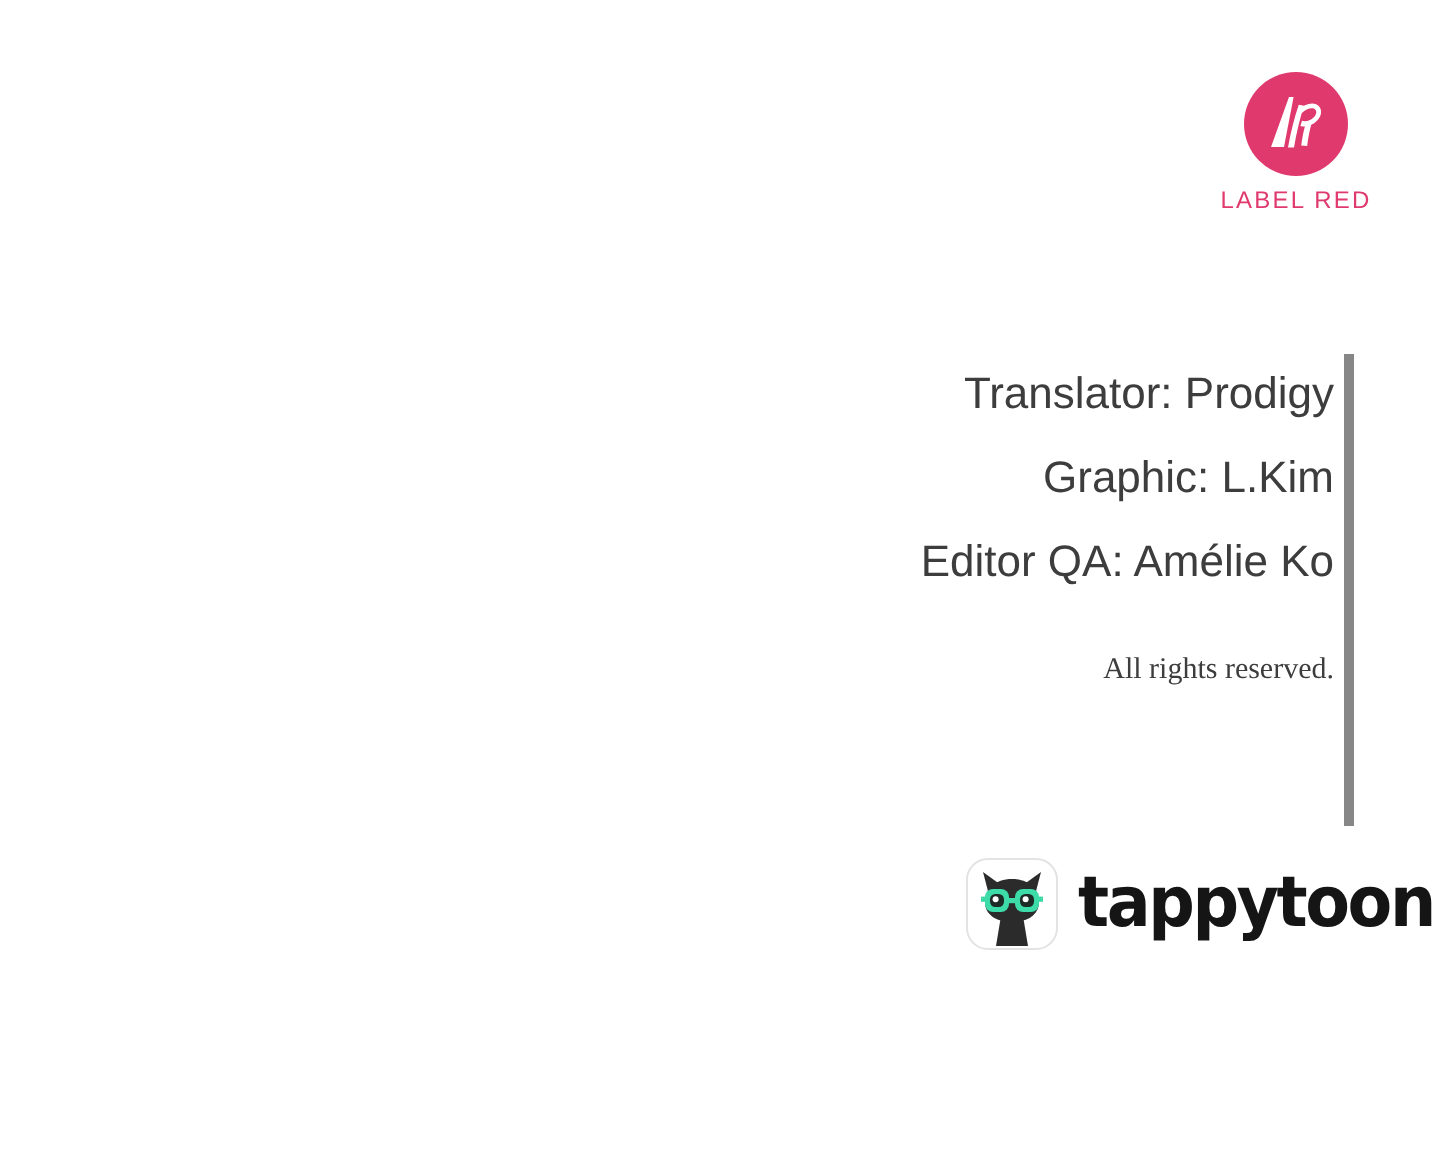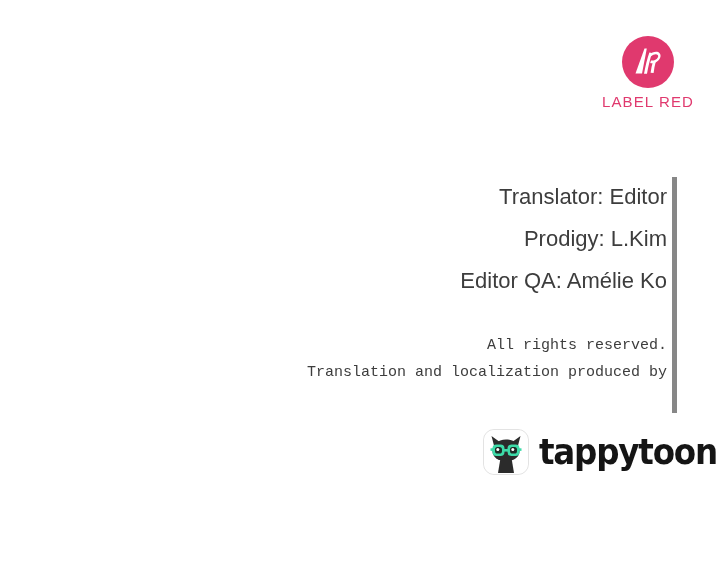--- a/index.html
+++ b/index.html
@@ -38,21 +38,21 @@
     display: block;
   }
   .brand-mark svg {
     position: absolute;
     left: 0;
     top: 0;
   }
   .brand-wordmark {
     margin-top: 6px;
     font-family: "Liberation Sans", sans-serif;
-    font-size: 15px;
+    font-size: 12px;
     letter-spacing: 1.1px;
     color: #e0396e;
     white-space: nowrap;
     line-height: 1;
   }
 
   
   .divider-bar {
     position: absolute;
     left: 672px;
@@ -76,24 +76,24 @@
     font-size: 22px;
     line-height: 42px;
     color: #3d3d3d;
     white-space: nowrap;
   }
 
   
   .legal {
     position: absolute;
     left: 180px;
-    top: 332px;
+    top: 322px;
     width: 487px;
     text-align: right;
-    font-family: Liberation Mono, monospace;
+    font-family: Liberation Serif, serif;
   }
   .legal-line {
     font-size: 15px;
     line-height: 27px;
     color: #3d3d3d;
     white-space: nowrap;
   }
 
   
   .tappytoon-logo {
@@ -141,28 +141,27 @@
         <path d="M26.8 19.0 C30.6 15.6 35.4 14.6 37.6 17.2 C39.9 19.9 37.9 24.4 33.6 26.4 C31.6 27.3 29.6 27.5 28.2 27.0 L29.0 24.4 C30.2 24.8 31.7 24.6 33.0 24.0 C35.6 22.8 36.9 20.3 35.7 18.9 C34.5 17.5 31.4 18.2 28.8 20.6 Z" fill="#ffffff"></path>
         <path d="M31.0 25.2 L33.8 25.6 C32.8 29.2 32.0 33.2 31.6 37.0 L28.6 36.7 C29.1 32.8 29.9 28.8 31.0 25.2 Z" fill="#ffffff"></path>
       </svg>
     </span>
     <span class="brand-wordmark">LABEL RED</span>
   </div>
 
   <div class="divider-bar"></div>
 
   <div class="credits">
-    <div class="credit-line">Translator: Editor</div>
-    <div class="credit-line">Prodigy: L.Kim</div>
+    <div class="credit-line">Translator: Prodigy</div>
+    <div class="credit-line">Graphic: L.Kim</div>
     <div class="credit-line">Editor QA: Amélie Ko</div>
   </div>
 
   <div class="legal">
     <div class="legal-line">All rights reserved.</div>
-    <div class="legal-line">Translation and localization produced by</div>
   </div>
 
   <div class="tappytoon-logo">
     <span class="tt-badge">
       <svg width="44" height="44" viewBox="0 0 44 44" aria-hidden="true">
         <rect x="0" y="0" width="44" height="44" rx="11" fill="#ffffff"></rect>
 
         <path d="M7.5 6 L10.5 17.5 L16.5 12.5 Z" fill="#2b2b2b"></path>
         <path d="M36.5 6 L33.5 17.5 L27.5 12.5 Z" fill="#2b2b2b"></path>
 

